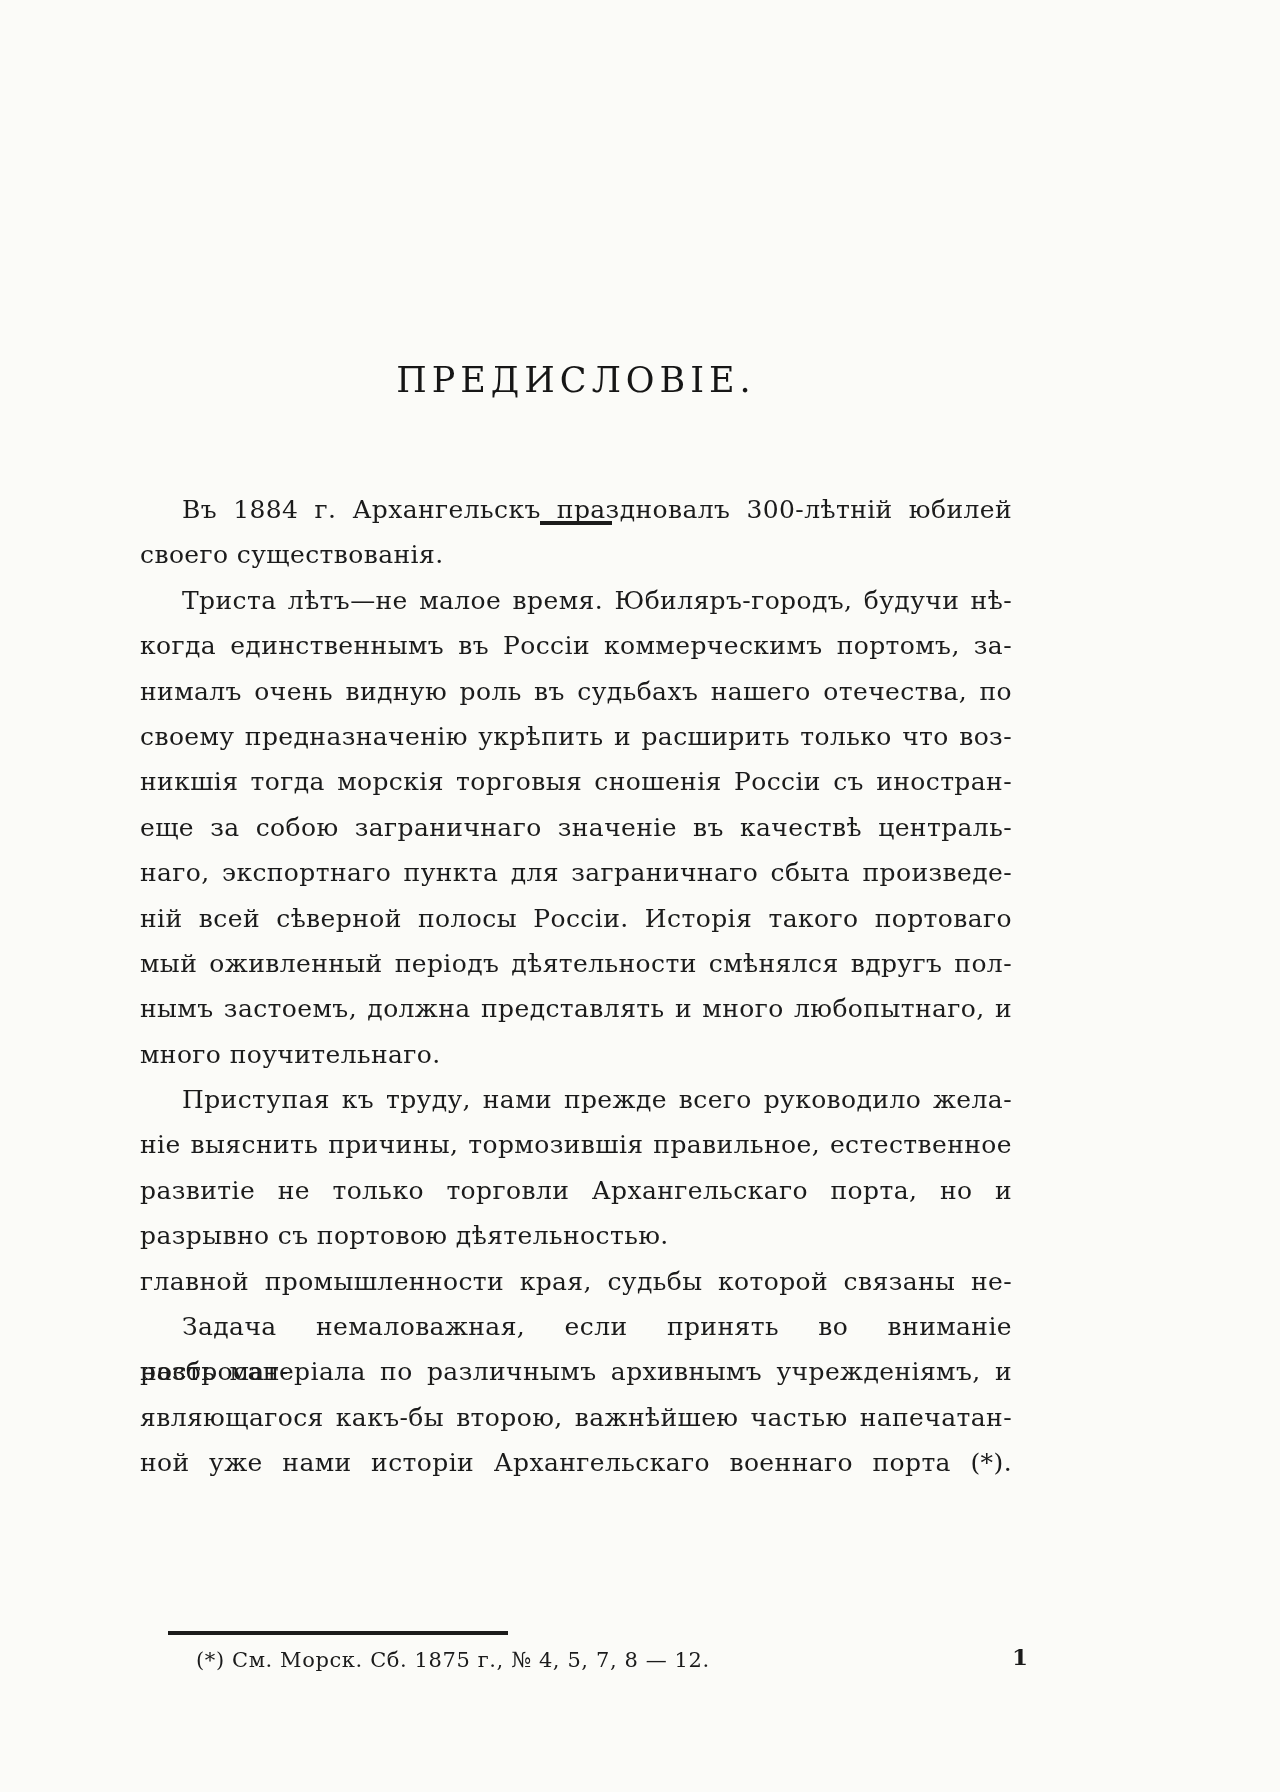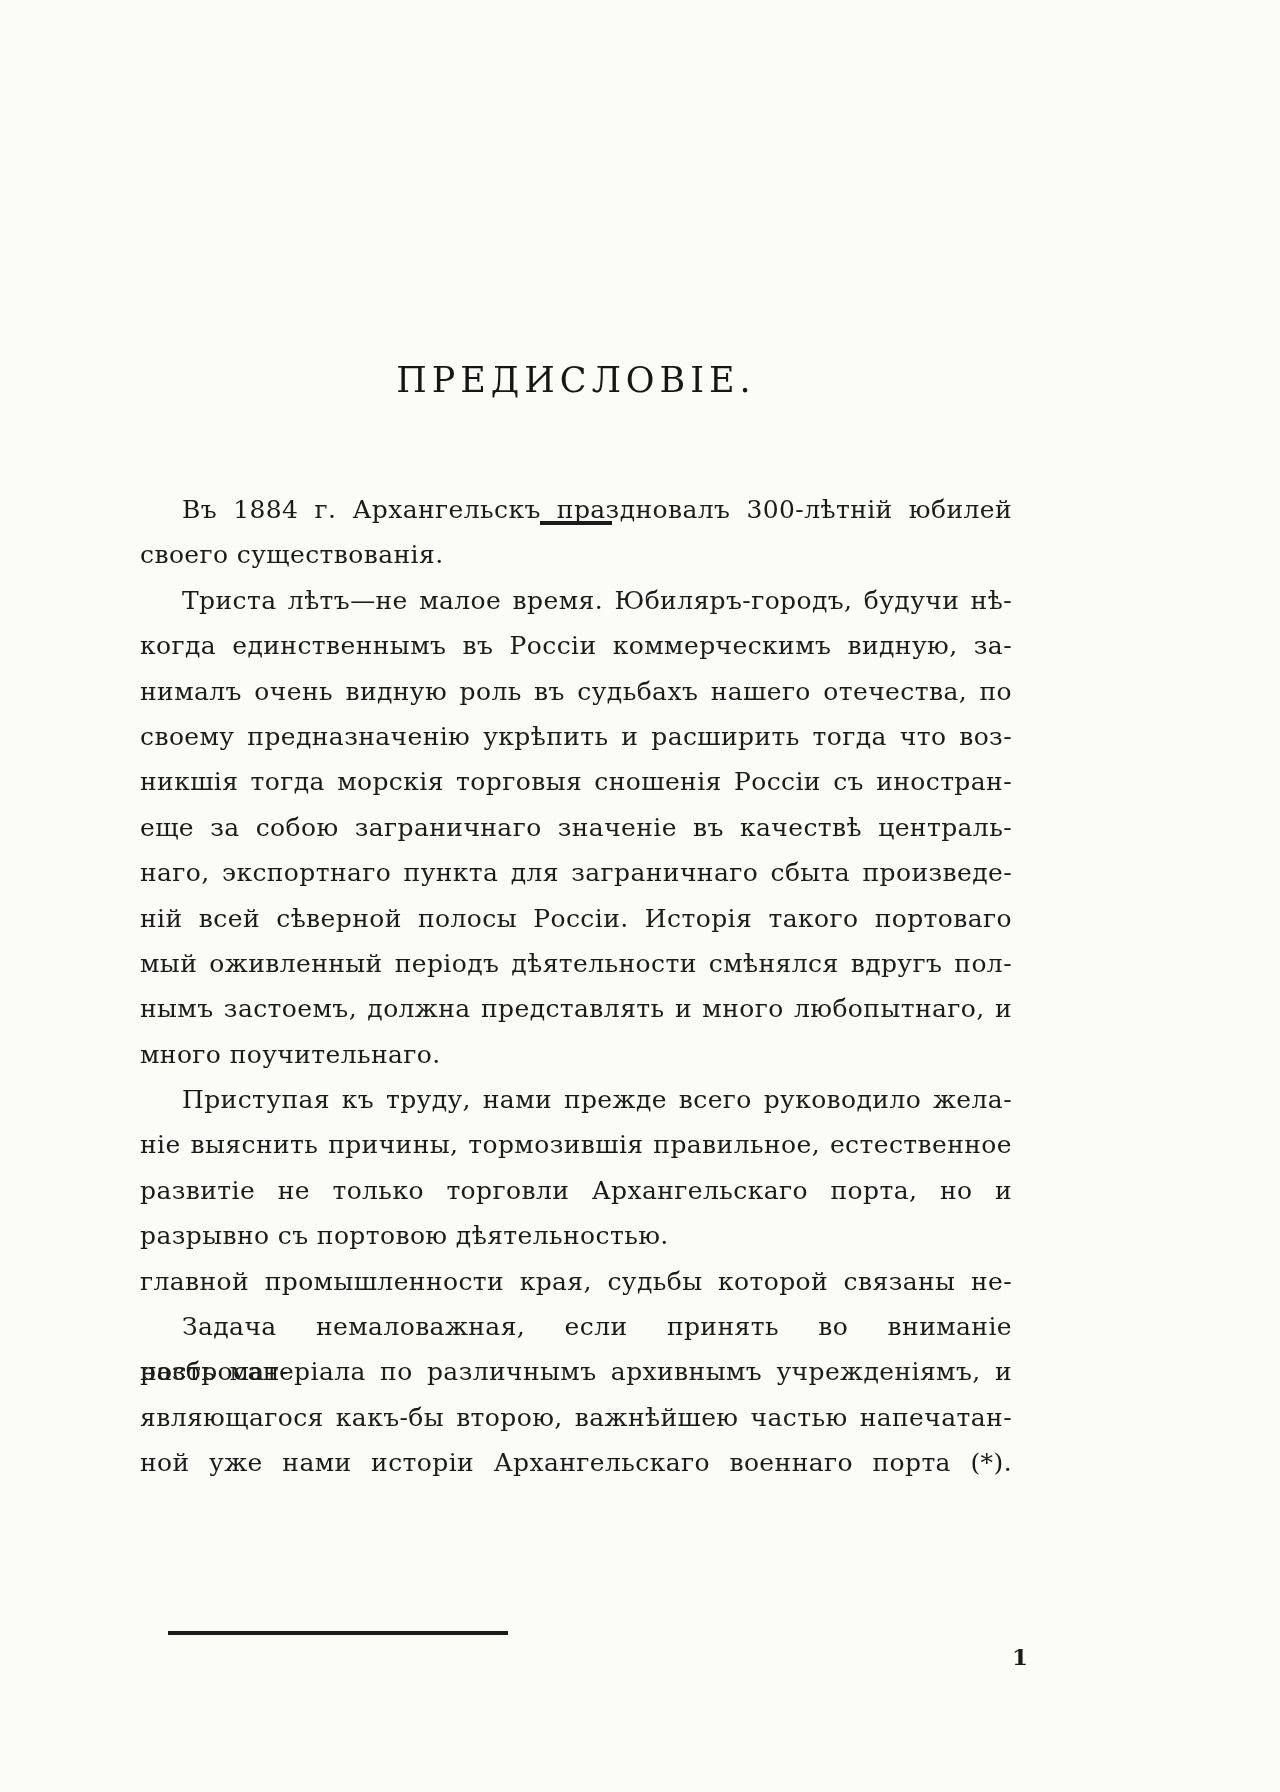--- a/index.html
+++ b/index.html
@@ -92,39 +92,40 @@
 <div class="page">
 
   <div class="title">ПРЕДИСЛОВІЕ.</div>
 
   <div class="title-divider"></div>
 
   <div class="body-text">
       <div class="line indent just">Въ 1884 г. Архангельскъ праздновалъ 300-лѣтній юбилей</div>
       <div class="line">своего существованія.</div>
       <div class="line indent just">Триста лѣтъ—не малое время. Юбиляръ-городъ, будучи нѣ-</div>
-      <div class="line just">когда единственнымъ въ Россіи коммерческимъ видную, за-</div>
+      <div class="line just">когда единственнымъ въ Россіи коммерческимъ портомъ, за-</div>
       <div class="line just">нималъ очень видную роль въ судьбахъ нашего отечества, по</div>
-      <div class="line just">своему предназначенію укрѣпить и расширить тогда что воз-</div>
+      <div class="line just">своему предназначенію укрѣпить и расширить только что воз-</div>
       <div class="line just">никшія тогда морскія торговыя сношенія Россіи съ иностран-</div>
       <div class="line just">еще за собою заграничнаго значеніе въ качествѣ централь-</div>
       <div class="line just">наго, экспортнаго пункта для заграничнаго сбыта произведе-</div>
       <div class="line just">ній всей сѣверной полосы Россіи. Исторія такого портоваго</div>
       <div class="line just">мый оживленный періодъ дѣятельности смѣнялся вдругъ пол-</div>
       <div class="line just">нымъ застоемъ, должна представлять и много любопытнаго, и</div>
       <div class="line">много поучительнаго.</div>
       <div class="line indent just">Приступая къ труду, нами прежде всего руководило жела-</div>
       <div class="line just">ніе выяснить причины, тормозившія правильное, естественное</div>
       <div class="line just">развитіе не только торговли Архангельскаго порта, но и</div>
       <div class="line">разрывно съ портовою дѣятельностью.</div>
       <div class="line just">главной промышленности края, судьбы которой связаны не-</div>
       <div class="line indent just">Задача немаловажная, если принять во вниманіе разбросан-</div>
       <div class="line just">ность матеріала по различнымъ архивнымъ учрежденіямъ, и</div>
       <div class="line just">являющагося какъ-бы второю, важнѣйшею частью напечатан-</div>
       <div class="line just">ной уже нами исторіи Архангельскаго военнаго порта (*).</div>
     </div>
 
   <div class="footnote-rule"></div>
 
+  <div class="footnote">(*) См. Морск. Сб. 1875 г., № 4, 5, 7, 8 — 12.</div>
 
   <div class="page-number">1</div>
 
 </div>
 
 </body></html>

